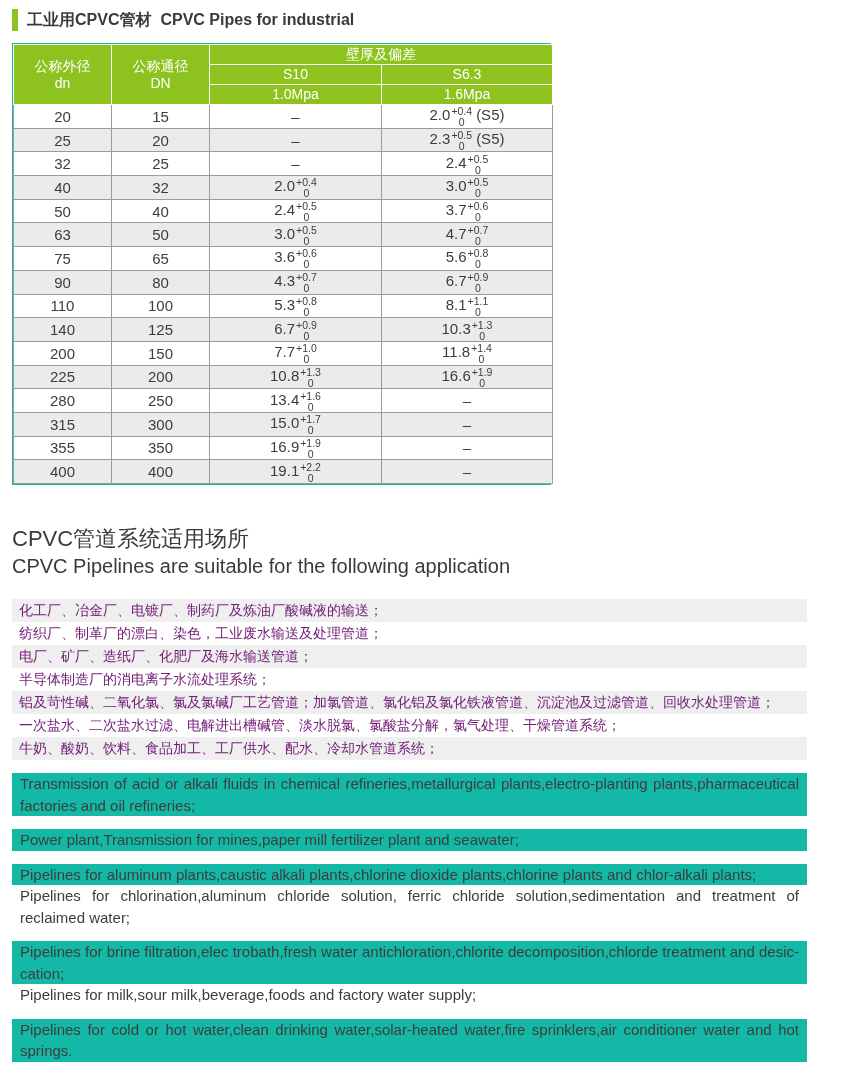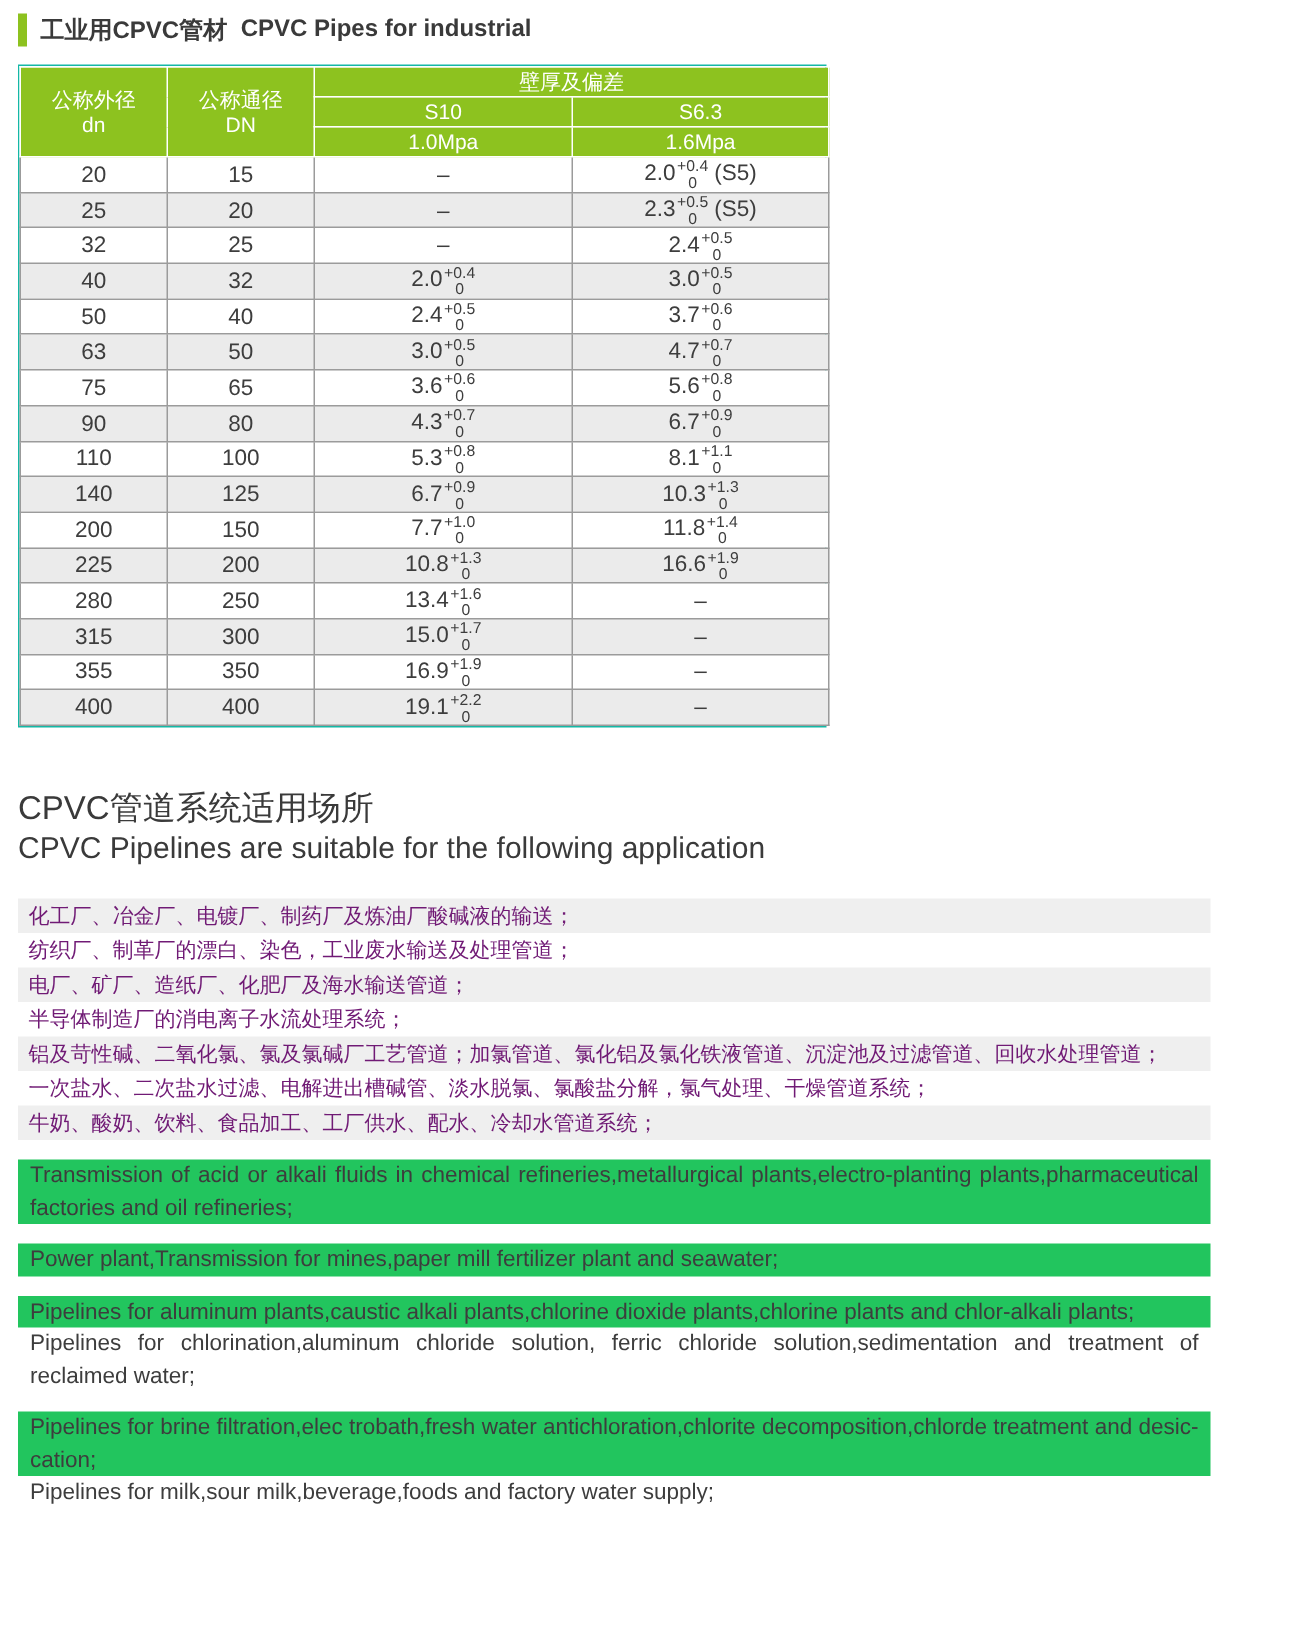--- a/index.html
+++ b/index.html
@@ -45,21 +45,21 @@
   .section-title-en{font-size:20px;color:#3a3a3a;line-height:1.25;margin-top:2px;}
   
   .apps-zh{margin:20px 0 0 12px;width:795px;}
   .app-line{
     height:23px;line-height:23px;font-size:14px;padding-left:7px;
     white-space:nowrap;color:#701a75;box-sizing:border-box;
   }
   .app-line.alt{background:#efefef;}
   .apps-en{margin:11px 0 0 12px;width:795px;font-size:15px;color:#3d3d3d;}
   .app-par{line-height:21.5px;text-align:justify;padding:0 8px;box-sizing:border-box;}
-  .app-par.alt{background:#22c55e;margin-top:13px;}
+  .app-par.alt{background:#14b8a6;margin-top:13px;}
 </style>
 </head>
 <body>
 
 <div class="page">
 
   <div class="doc-title">
     <span class="accent-bar"></span>
     <span>工业用CPVC管材</span>
     <span>CPVC Pipes for industrial</span>
@@ -288,15 +288,16 @@
       <div class="app-line">一次盐水、二次盐水过滤、电解进出槽碱管、淡水脱氯、氯酸盐分解，氯气处理、干燥管道系统；</div>
       <div class="app-line alt">牛奶、酸奶、饮料、食品加工、工厂供水、配水、冷却水管道系统；</div>
     </div>
   <div id="apps-en" class="apps-en">
       <div class="app-par alt">Transmission of acid or alkali fluids in chemical refineries,metallurgical plants,electro-planting plants,pharmaceutical factories and oil refineries;</div>
       <div class="app-par alt">Power plant,Transmission for mines,paper mill fertilizer plant and seawater;</div>
       <div class="app-par alt">Pipelines for aluminum plants,caustic alkali plants,chlorine dioxide plants,chlorine plants and chlor-alkali plants;</div>
       <div class="app-par">Pipelines for chlorination,aluminum chloride solution, ferric chloride solution,sedimentation and treatment of reclaimed water;</div>
       <div class="app-par alt">Pipelines for brine filtration,elec trobath,fresh water antichloration,chlorite decomposition,chlorde treatment and desic-cation;</div>
       <div class="app-par">Pipelines for milk,sour milk,beverage,foods and factory water supply;</div>
+      <div class="app-par alt">Pipelines for cold or hot water,clean drinking water,solar-heated water,fire sprinklers,air conditioner water and hot springs.</div>
     </div>
 
 </div>
 
 </body></html>

